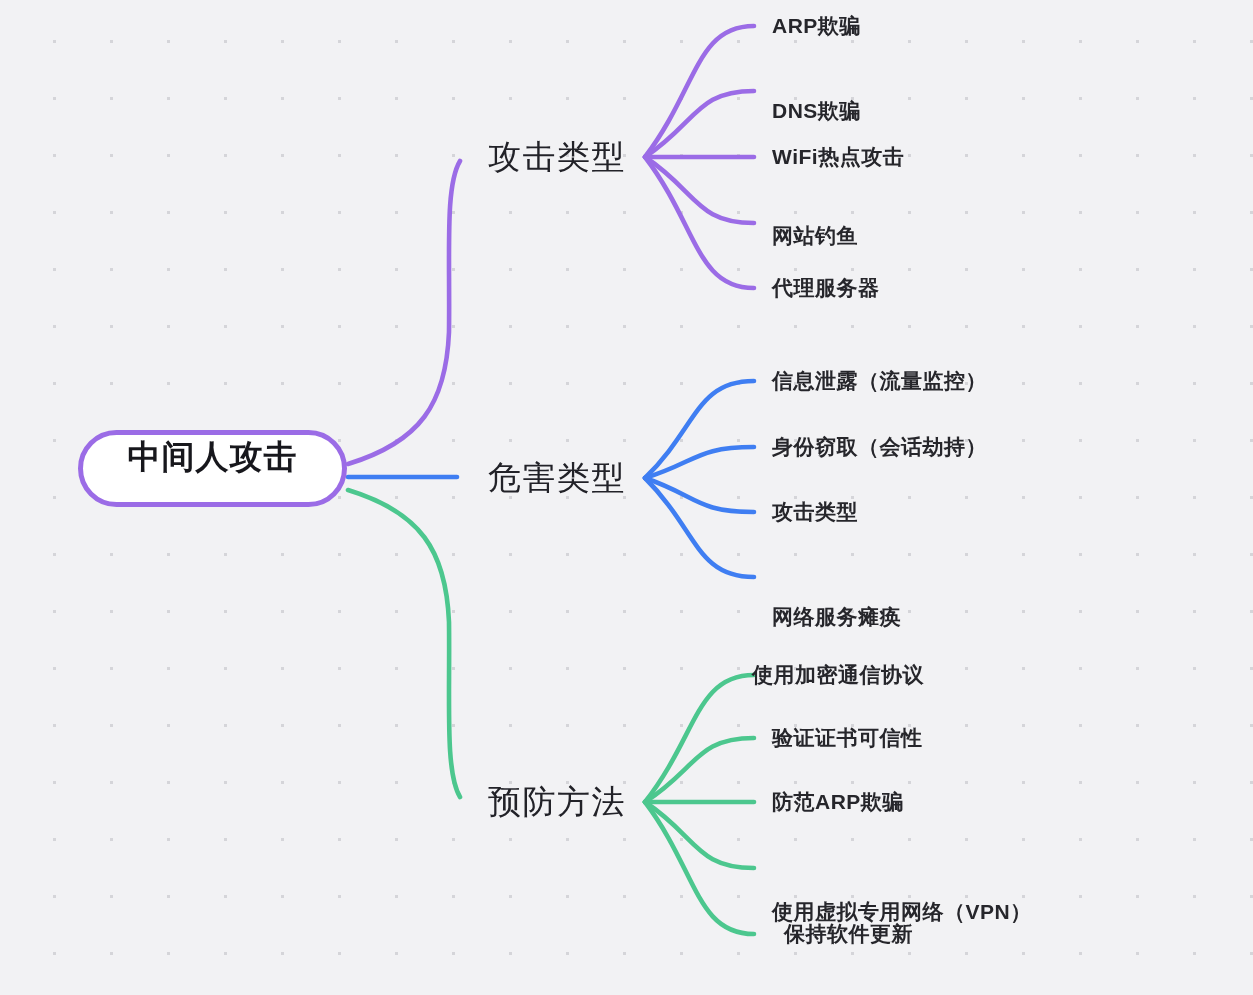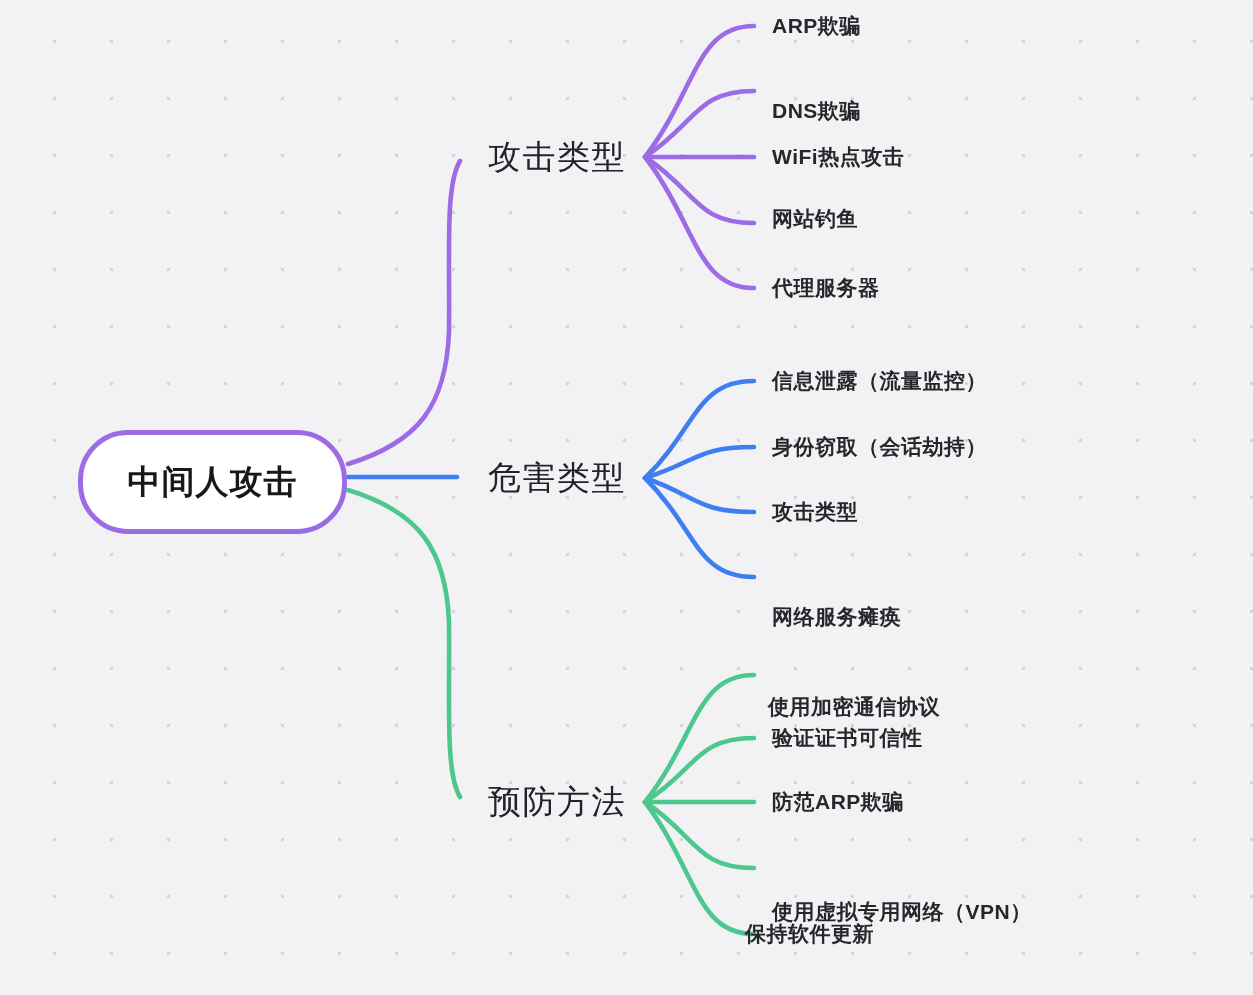--- a/index.html
+++ b/index.html
@@ -17,26 +17,26 @@
     background-size:57px 57px;
     background-position:26px 13px;
   }
   #connector-layer{
     position:absolute;
     left:0;top:0;width:100%;height:100%;
   }
   .root-node{
     position:absolute;
     left:78px;top:430px;
-    width:269px;height:104px;
+    width:269px;height:77px;
     box-sizing:border-box;
     background:#ffffff;
     border:5px solid #9b6ce6;
     border-radius:50px;
-    display:flex;align-items:center;justify-content:center;
+    display:flex;align-items:flex-start;justify-content:center;
     cursor:pointer;
   }
   .root-node .root-label{
     font-size:33px;
     font-weight:700;
     color:#17171c;
     letter-spacing:1px;
     white-space:nowrap;
   }
   .branch-label{
@@ -86,27 +86,27 @@
 
   <div class="root-node">
     <span class="root-label">中间人攻击</span>
   </div>
 
   <div id="nodes">
       <div class="branch-label" style="left: 488px; top: 157px;">攻击类型</div>
       <div class="leaf-label" style="left: 772px; top: 26px;">ARP欺骗</div>
       <div class="leaf-label" style="left: 772px; top: 91px; margin-top: 20px;">DNS欺骗</div>
       <div class="leaf-label" style="left: 772px; top: 157px;">WiFi热点攻击</div>
-      <div class="leaf-label" style="left: 772px; top: 219px;">网站钓鱼</div>
+      <div class="leaf-label" style="left: 772px; top: 236px;">网站钓鱼</div>
       <div class="leaf-label" style="left: 772px; top: 288px;">代理服务器</div>
       <div class="branch-label" style="left: 488px; top: 478px;">危害类型</div>
       <div class="leaf-label" style="left: 772px; top: 381px;">信息泄露（流量监控）</div>
       <div class="leaf-label" style="left: 772px; top: 447px;">身份窃取（会话劫持）</div>
       <div class="leaf-label" style="left: 772px; top: 512px;">攻击类型</div>
       <div class="leaf-label" style="left: 772px; top: 577px; margin-top: 40px;">网络服务瘫痪</div>
       <div class="branch-label" style="left: 488px; top: 802px;">预防方法</div>
-      <div class="leaf-label" style="left: 768px; top: 675px; margin-top: 32px;">使用加密通信协议</div>
+      <div class="leaf-label" style="left: 752px; top: 675px;">使用加密通信协议</div>
       <div class="leaf-label" style="left: 772px; top: 738px;">验证证书可信性</div>
       <div class="leaf-label" style="left: 772px; top: 802px;">防范ARP欺骗</div>
       <div class="leaf-label" style="left: 772px; top: 912px;">使用虚拟专用网络（VPN）</div>
-      <div class="leaf-label" style="left: 745px; top: 934px;">保持软件更新</div>
+      <div class="leaf-label" style="left: 784px; top: 934px;">保持软件更新</div>
     </div>
 </div>
 
 </body></html>

